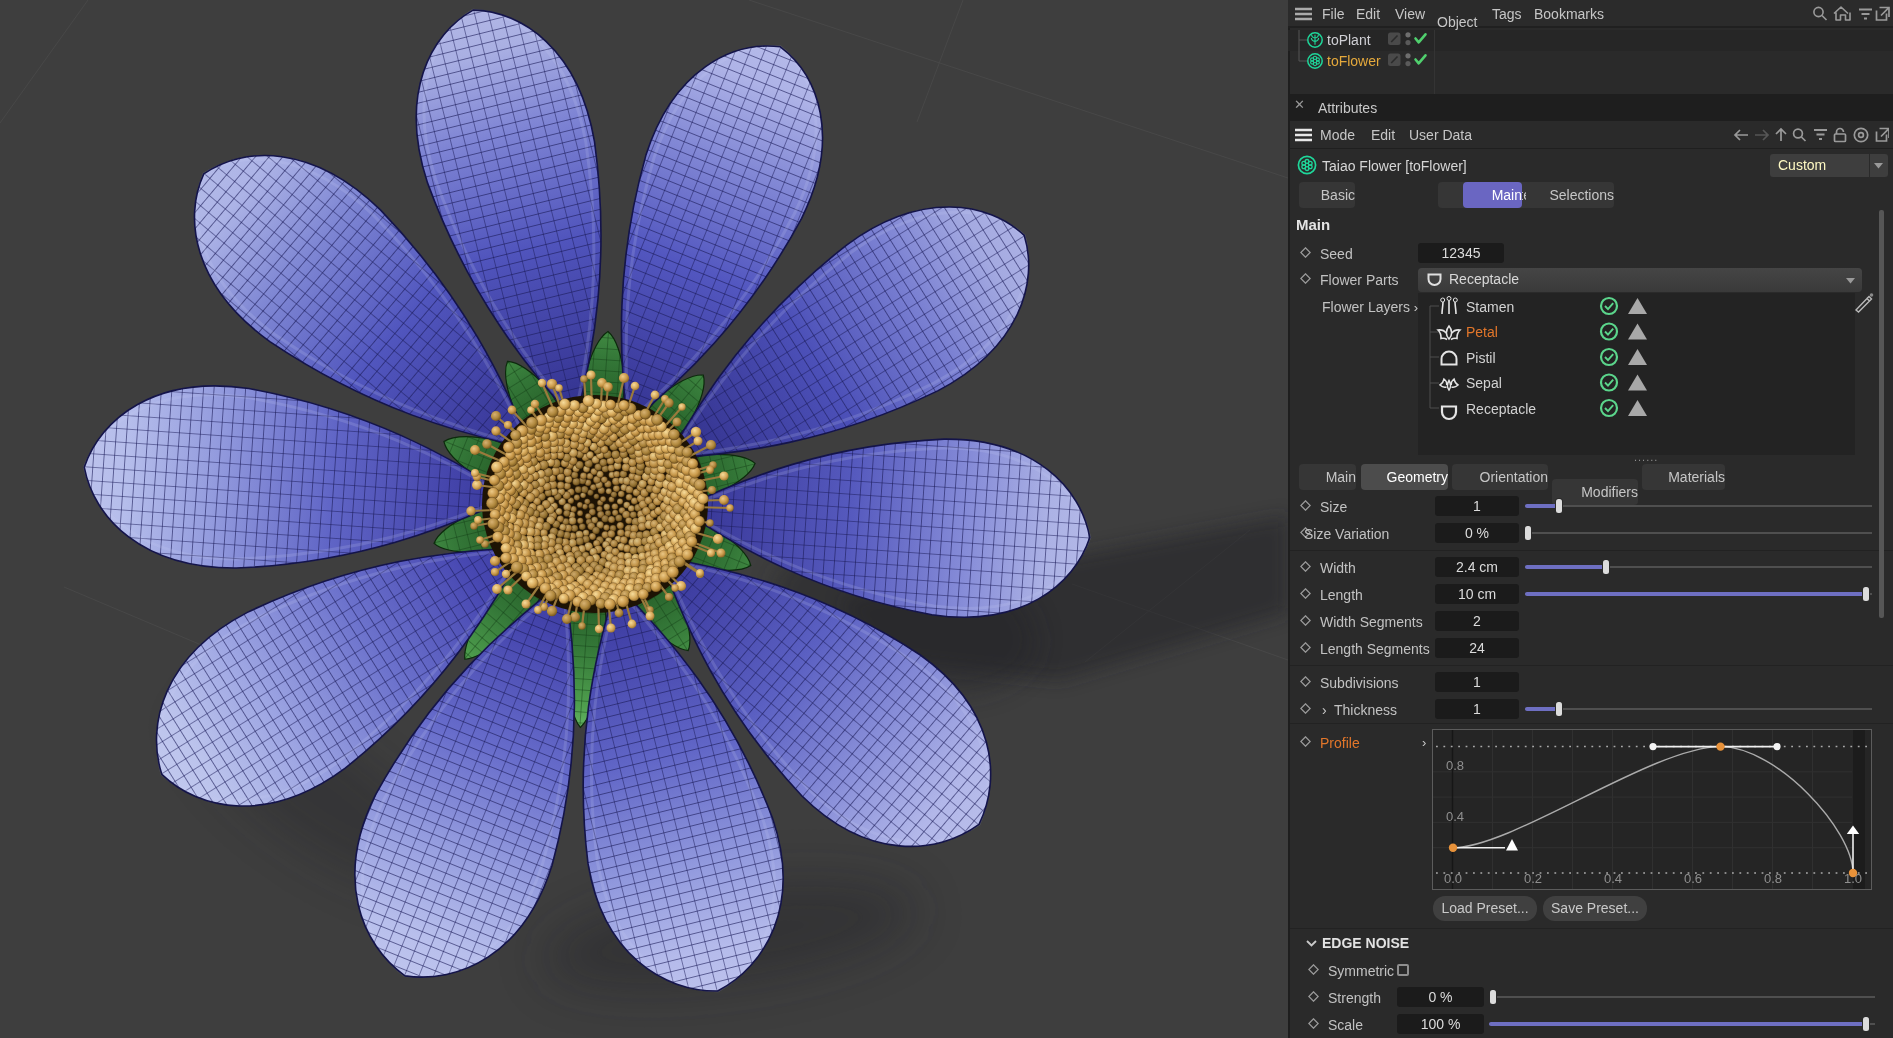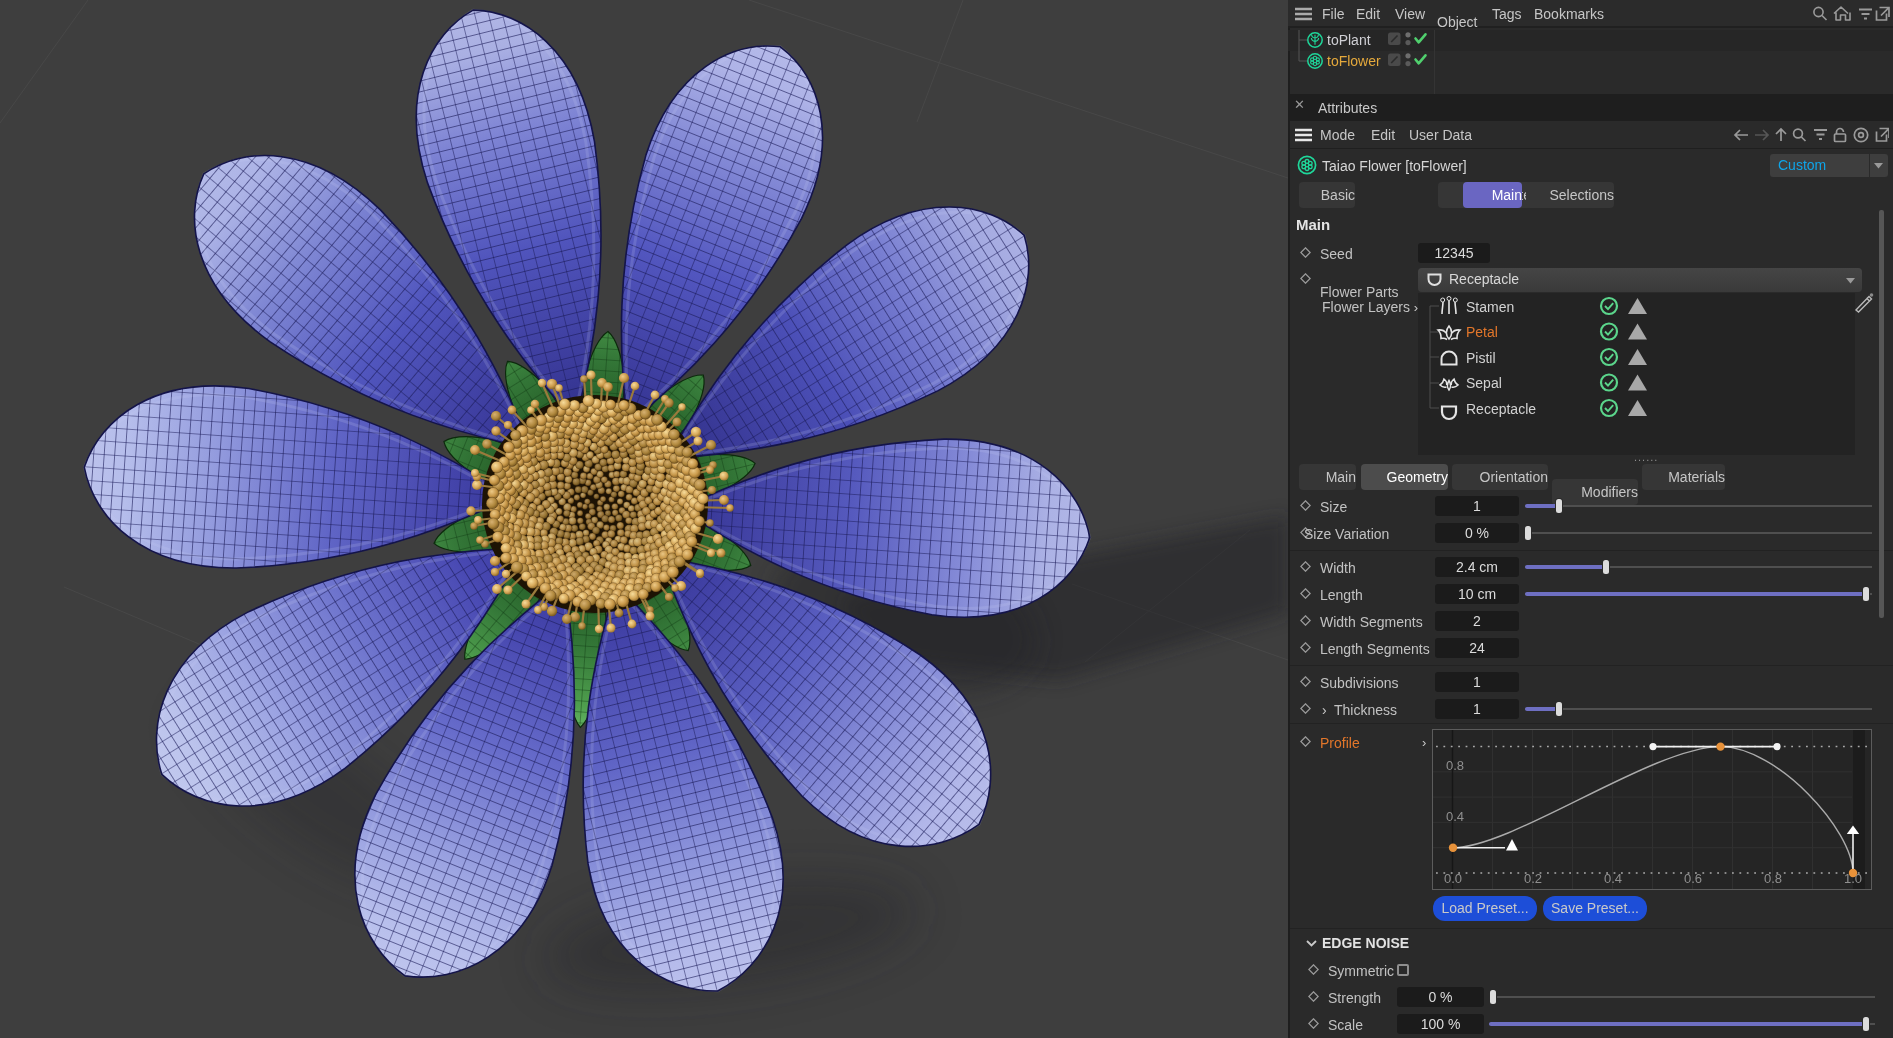--- a/index.html
+++ b/index.html
@@ -11,21 +11,21 @@
 .mtxt { font-size:14px; color:#c6c6c6; }
 .lbl { font-size:14px; color:#c2c2c2; white-space:nowrap; }
 .inp { height:20px; background:#1b1b1b; border-radius:3px; color:#dcdcdc; font-size:14px; text-align:center; line-height:20px; }
 .tab { height:26px; background:#363636; border-radius:4px; color:#c6c6c6; font-size:14px; text-align:right; line-height:26px; }
 .tabsel { background:#6a66c2; color:#fff; }
 .tabsel2 { background:#4c4c4c; color:#fff; }
 .track { height:2px; background:#4f4f4f; }
 .fill { height:4px; background:#6e6fc2; border-radius:2px; }
 .knob { width:6px; height:14px; background:#dcdcdc; border-radius:2.5px; box-shadow:0 0 0 1px #2a2a2a; }
 .sep { width:603px; height:1px; background:#222; }
-.btn { height:25px; background:#1d4ed8; border-radius:12px; color:#c9c9c9; font-size:14px; text-align:center; line-height:25px; }
+.btn { height:25px; background:#404040; border-radius:12px; color:#c9c9c9; font-size:14px; text-align:center; line-height:25px; }
 .dia { width:11px; height:11px; }
 </style></head>
 <body>
 <div id="root">
 <svg width="0" height="0" style="position:absolute">
       <defs>
 <g id="dm">
           <rect x="2.2" y="2.2" width="6.6" height="6.6" fill="none" stroke="#9a9a9a" stroke-width="1.3" transform="rotate(45 5.5 5.5)"></rect>
         </g>
 </defs>
@@ -1213,46 +1213,46 @@
       <circle cx="10" cy="6.4" r="1.9"></circle>
           <circle cx="13.2" cy="8.2" r="1.9"></circle>
           <circle cx="13.2" cy="11.8" r="1.9"></circle>
           <circle cx="10" cy="13.6" r="1.9"></circle>
           <circle cx="6.8" cy="11.8" r="1.9"></circle>
           <circle cx="6.8" cy="8.2" r="1.9"></circle>
     </g>
   </svg>
   <div class="abs" style="left:1322px;top:158px;font-size:14px;color:#d6d6d6">Taiao Flower [toFlower]</div>
   <div class="abs" style="left:1770px;top:154px;width:118px;height:23px;background:#3e3e3e;border-radius:3px">
-     <div style="position:absolute;left:8px;top:3px;font-size:14px;color:#0ea5e9">Custom</div>
+     <div style="position:absolute;left:8px;top:3px;font-size:14px;color:#fef9c3">Custom</div>
      <div style="position:absolute;right:0;top:0;width:19px;height:23px;border-left:1px solid #2a2a2a"></div>
      <svg style="position:absolute;right:5px;top:9px" width="9" height="6" viewBox="0 0 9 6">
           <path d="M0 0h9L4.5 5.5z" fill="#9a9a9a"></path>
         </svg>
   </div>
 
   <div class="abs tab" style="left:1299px;top:182px;width:56px">Basic</div>
   <div class="abs tab" style="left:1438px;top:182px;width:100px">Coordinates</div>
   <div class="abs tab tabsel" style="left:1463px;top:182px;width:59px">Main</div>
   <div class="abs tab" style="left:1526px;top:182px;width:88px">Selections</div>
   <div class="abs" style="left:1296px;top:216px;font-size:15px;font-weight:bold;color:#e4e4e4">Main</div>
 </div>
 
 <div id="panel2">
 
   <svg class="abs dia" style="left:1300px;top:247px">
         <use href="#dm"></use>
       </svg>
   <div class="abs lbl" style="left:1320px;top:246px">Seed</div>
-  <div class="abs inp" style="left:1418px;top:243px;width:72px">12345</div>
+  <div class="abs inp" style="left:1418px;top:243px;width:86px">12345</div>
 
   <svg class="abs dia" style="left:1300px;top:273px">
         <use href="#dm"></use>
       </svg>
-  <div class="abs lbl" style="left:1320px;top:284px">Flower Parts</div>
+  <div class="abs lbl" style="left:1320px;top:272px">Flower Parts</div>
   <div class="abs" style="left:1418px;top:268px;width:444px;height:24px;border-radius:4px;background:linear-gradient(#454545,#3a3a3a)">
     <svg style="position:absolute;left:9px;top:5px" width="15" height="14" viewBox="0 0 15 14">
           <path d="M1.5 1.5h12v4.5a6 6 0 01-12 0z" fill="none" stroke="#e0e0e0" stroke-width="2"></path>
         </svg>
     <div style="position:absolute;left:31px;top:3px;font-size:14px;color:#d8d8d8">Receptacle</div>
     <svg style="position:absolute;right:7px;top:10px" width="9" height="6" viewBox="0 0 9 6">
           <path d="M0 0h9L4.5 5.5z" fill="#9a9a9a"></path>
         </svg>
   </div>
 

